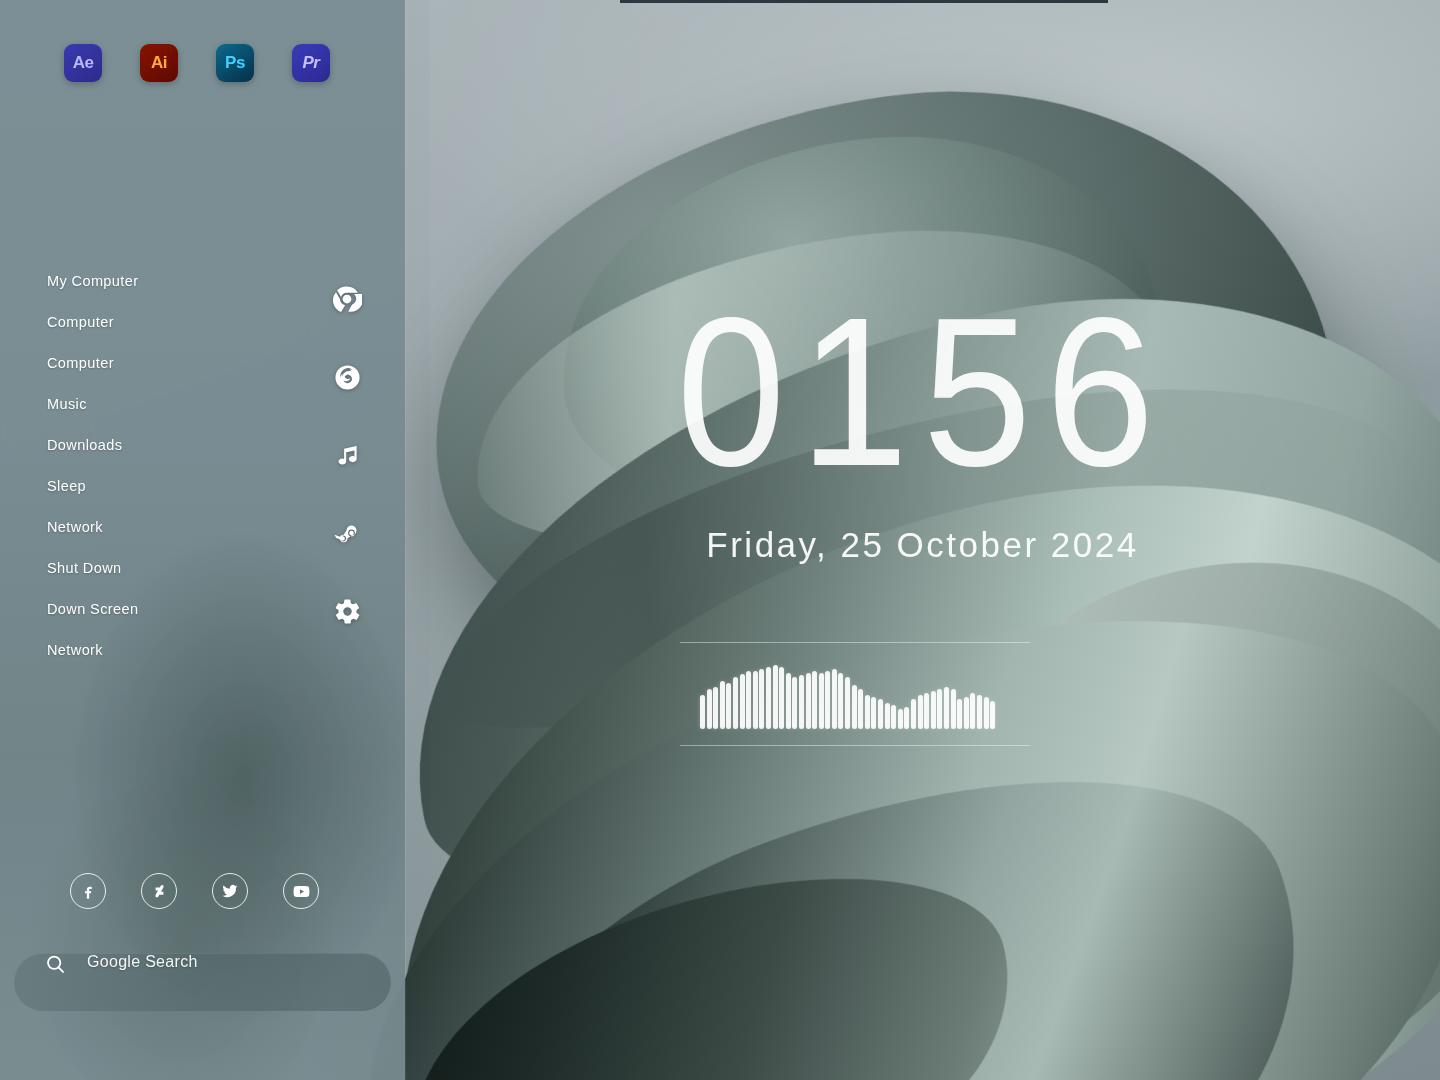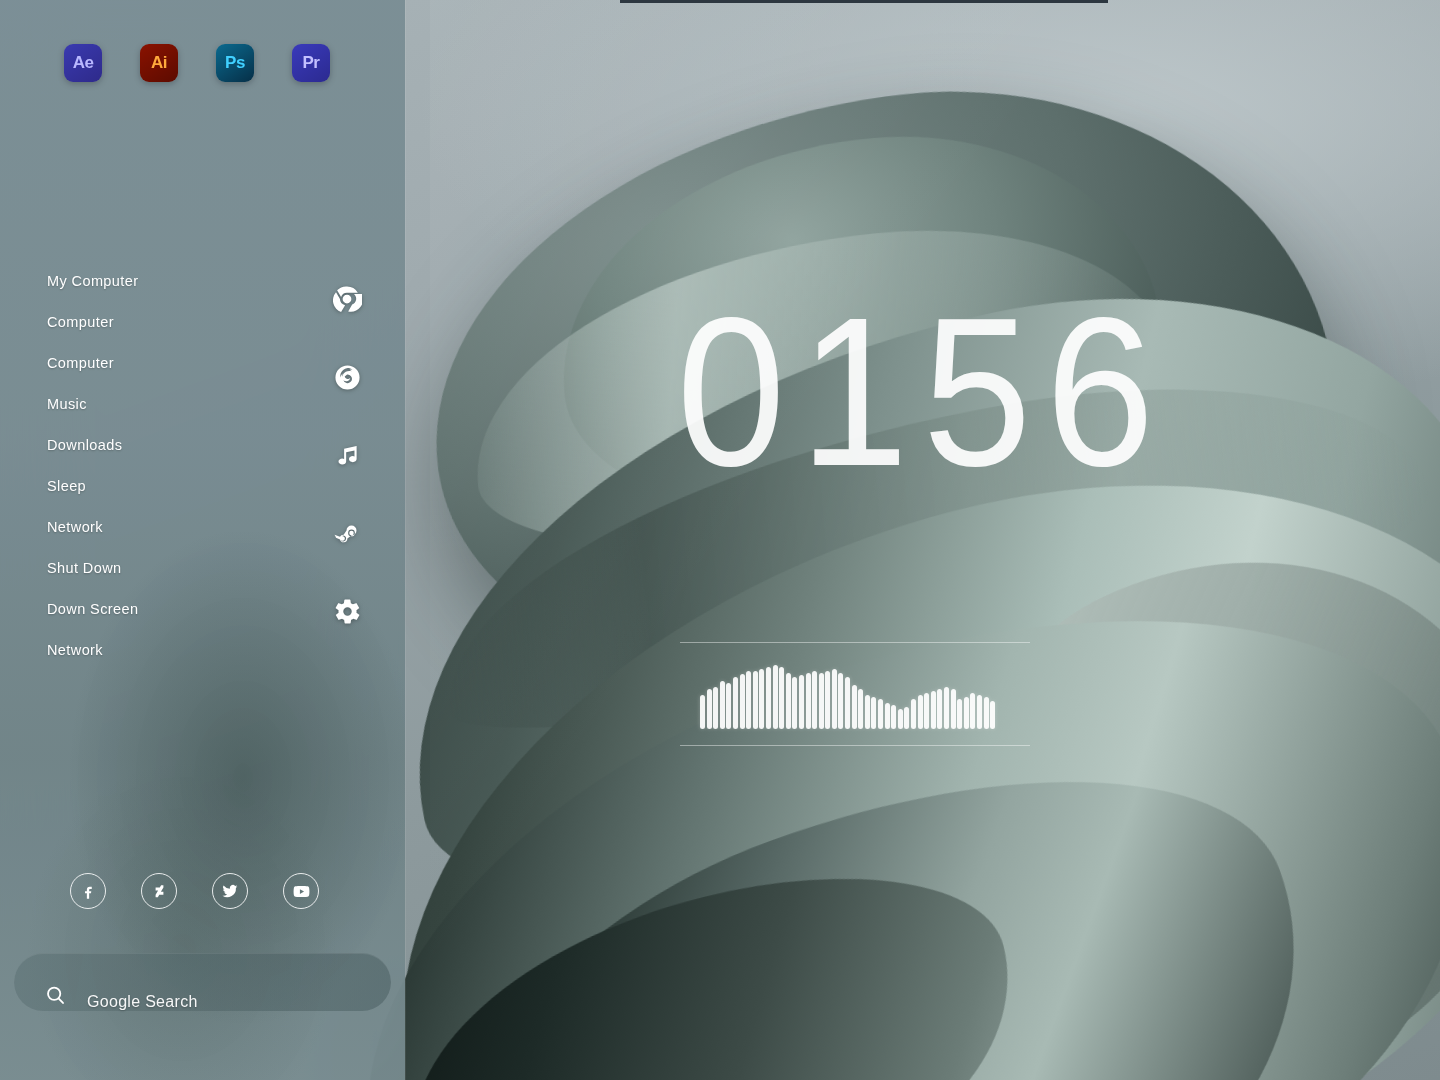--- a/index.html
+++ b/index.html
@@ -112,21 +112,21 @@
   .adobe-icon {
     width:38px; height:38px; border-radius:9px;
     display:flex; align-items:center; justify-content:center;
     font-size:17px; font-weight:bold; letter-spacing:-0.5px;
     font-family:"Liberation Sans", sans-serif;
     box-shadow:0 2px 6px rgba(0,0,0,0.25);
   }
   .ae { background:linear-gradient(145deg,#3a3ab0,#2e2a8a); color:#b9b8ff; }
   .ai { background:linear-gradient(145deg,#8a1200,#5c0b00); color:#ffaa3c; }
   .ps { background:linear-gradient(145deg,#0b6a8f,#062f47); color:#40d0ff; }
-  .pr { background:linear-gradient(145deg,#3a3abb,#2b2a90); color:#c3c0ff; }
+  .pr { background:linear-gradient(145deg,#3a3abb,#2b2a90); color:#c3c0ff;font-style:italic; }
 
   
   .menu { position:absolute; left:47px; top:274px; }
   .menu-item {
     display:block; color:#ffffff; font-size:14.5px;
     letter-spacing:0.4px; line-height:1; margin-bottom:26.5px;
     cursor:pointer; text-shadow:0 1px 2px rgba(0,0,0,0.25);
     white-space:nowrap;
   }
 
@@ -148,21 +148,21 @@
     display:flex; align-items:center; justify-content:center;
     cursor:pointer;
   }
   .social-btn svg { display:block; }
 
   
   .searchbar {
     position:absolute; left:14px; top:953px; width:377px; height:58px;
     border-radius:29px;
     background:linear-gradient(100deg, rgba(95,115,118,0.60) 0%, rgba(80,100,103,0.55) 55%, rgba(70,90,93,0.50) 100%);
-    display:flex; align-items:flex-end; padding-left:30px; gap:20px;
+    display:flex; align-items:flex-start; padding-left:30px; gap:20px;
     cursor:text;
     box-shadow:inset 0 1px 0 rgba(255,255,255,0.08);
   }
   .search-text {
     color:rgba(255,255,255,0.95); font-size:16px; letter-spacing:0.3px;
     text-shadow:0 1px 2px rgba(0,0,0,0.25);
   }
 
   
   .clockwrap { position:absolute; left:405px; top:0; width:1035px; height:1080px; z-index:5; pointer-events:none; }
@@ -220,20 +220,21 @@
     <div class="petal p4"></div>
     <div class="petal p5"></div>
     <div class="petal p10"></div>
     <div class="sheen"></div>
   </div>
 
   <div class="topbar"></div>
 
   <div class="clockwrap">
     <div class="clock">0156</div>
+    <div class="date">Friday, 25  October  2024</div>
     <div class="viz">
       <div class="viz-line top"></div>
       <div class="bars" id="viz-bars">
           <div class="bar" style="height: 34px;"></div>
           <div class="bar" style="height: 40px;"></div>
           <div class="bar" style="height: 42px;"></div>
           <div class="bar" style="height: 48px;"></div>
           <div class="bar" style="height: 46px;"></div>
           <div class="bar" style="height: 52px;"></div>
           <div class="bar" style="height: 55px;"></div>

